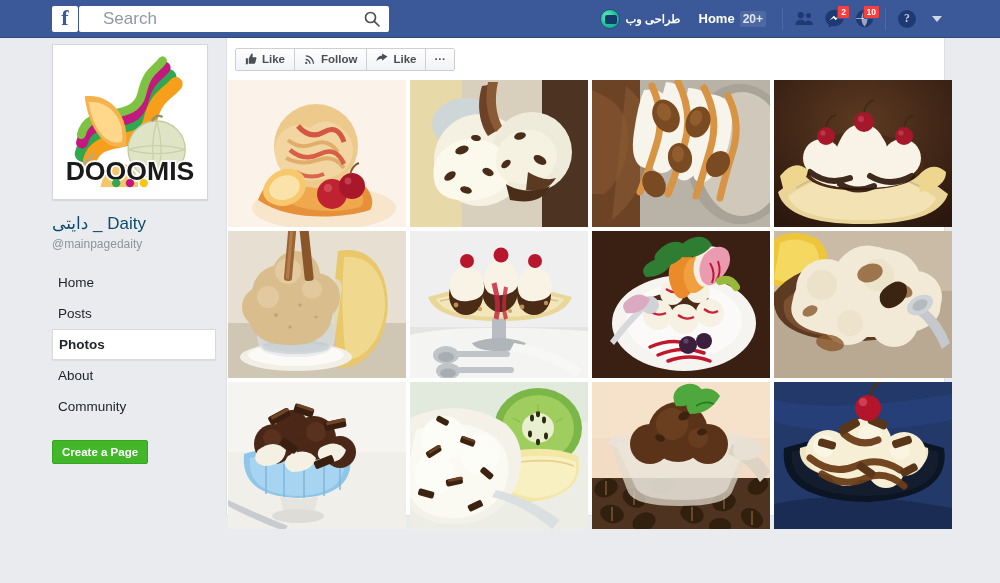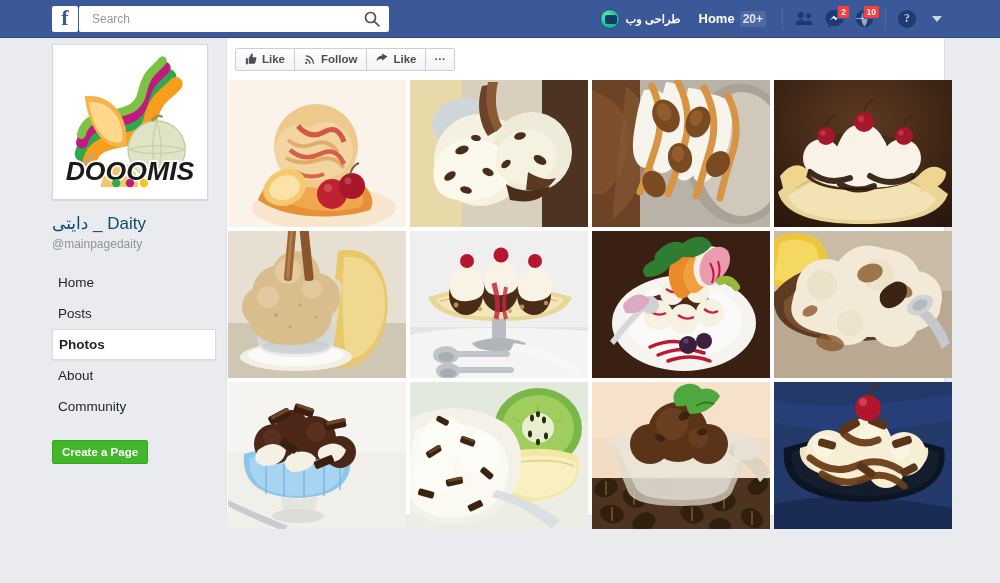--- a/index.html
+++ b/index.html
@@ -34,23 +34,23 @@
     position: relative;
     margin-left: 1px;
     width: 310px; height: 26px;
     background: #ffffff;
     border-radius: 2px;
     display: flex; align-items: center;
   }
   .search-input {
     border: none; outline: none;
     width: 270px; height: 24px;
-    margin-left: 13px;
+    margin-left: 24px;
     font-family: "Liberation Sans", sans-serif;
-    font-size: 12px;
+    font-size: 17px;
     color: #1d2129;
     background: transparent;
   }
   .search-input::placeholder { color: #9197a3; }
   .search-icon {
     position: absolute; right: 8px; top: 4px;
     width: 18px; height: 18px;
     color: #4b4f56;
   }
 
@@ -164,21 +164,20 @@
     background: #ffffff;
     border: 1px solid #d3d6db;
     padding: 4px;
     box-shadow: 0 1px 1px rgba(0,0,0,.08);
   }
   .logo-canvas {
     width: 100%; height: 100%;
     background: #5eead4;
     position: relative;
     overflow: hidden;
-    font-style: italic;
   }
   .page-title {
     margin-top: 14px;
     font-size: 17px;
     color: #0c4a6e;
     line-height: 1.2;
     font-weight: normal;
   }
   .page-handle {
     margin-top: 3px;

